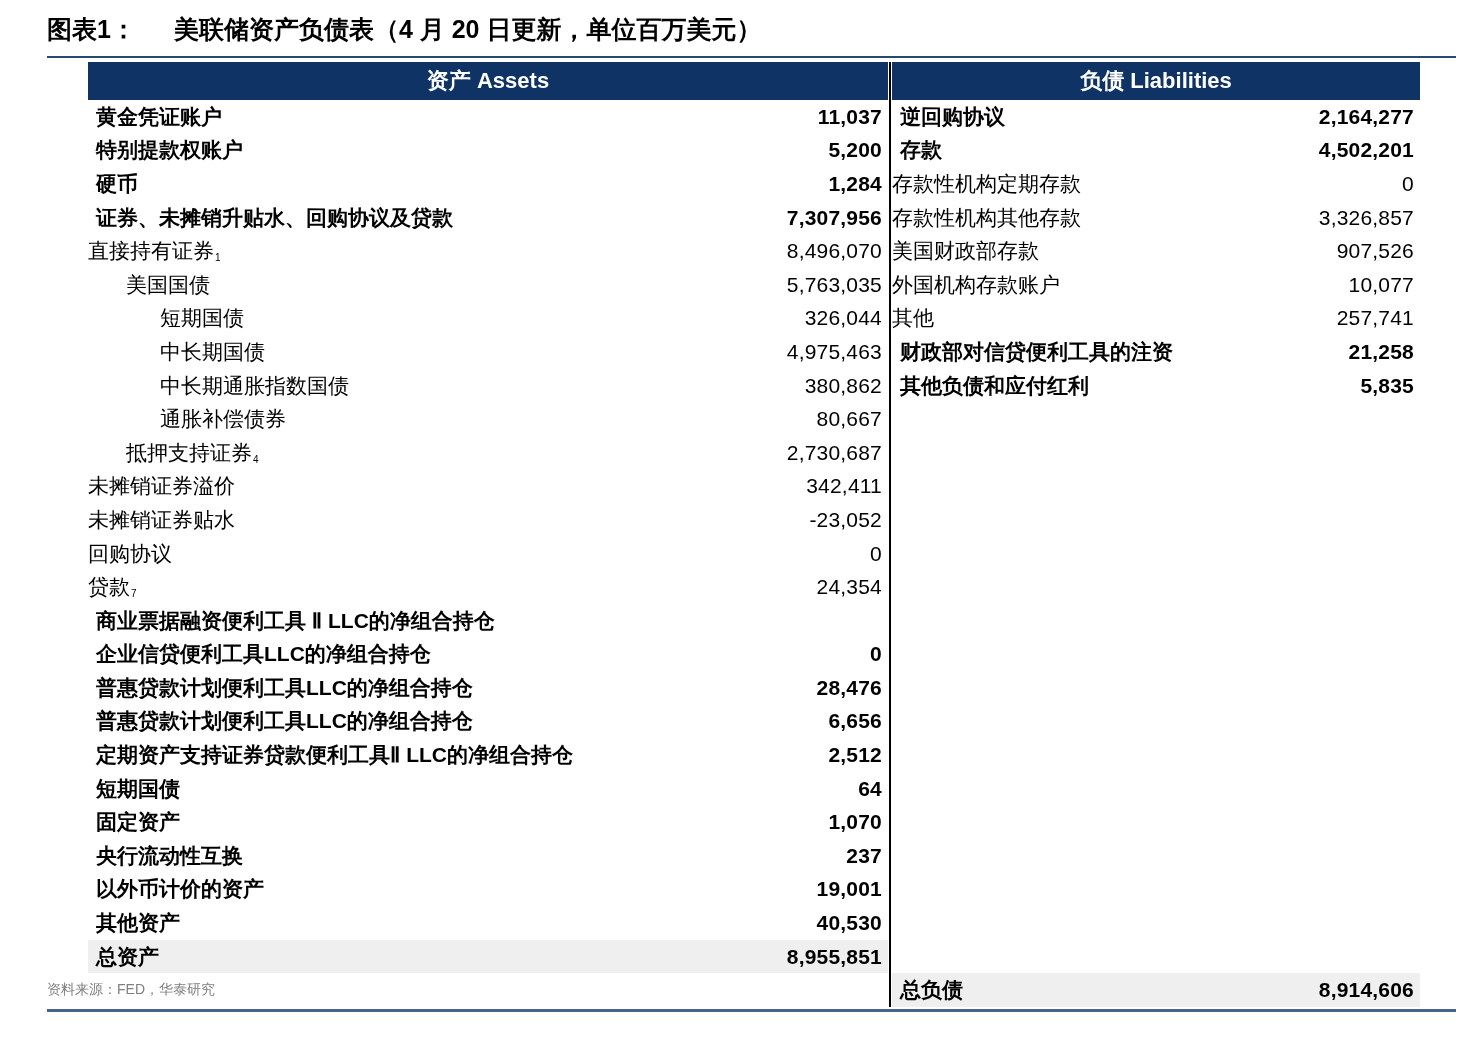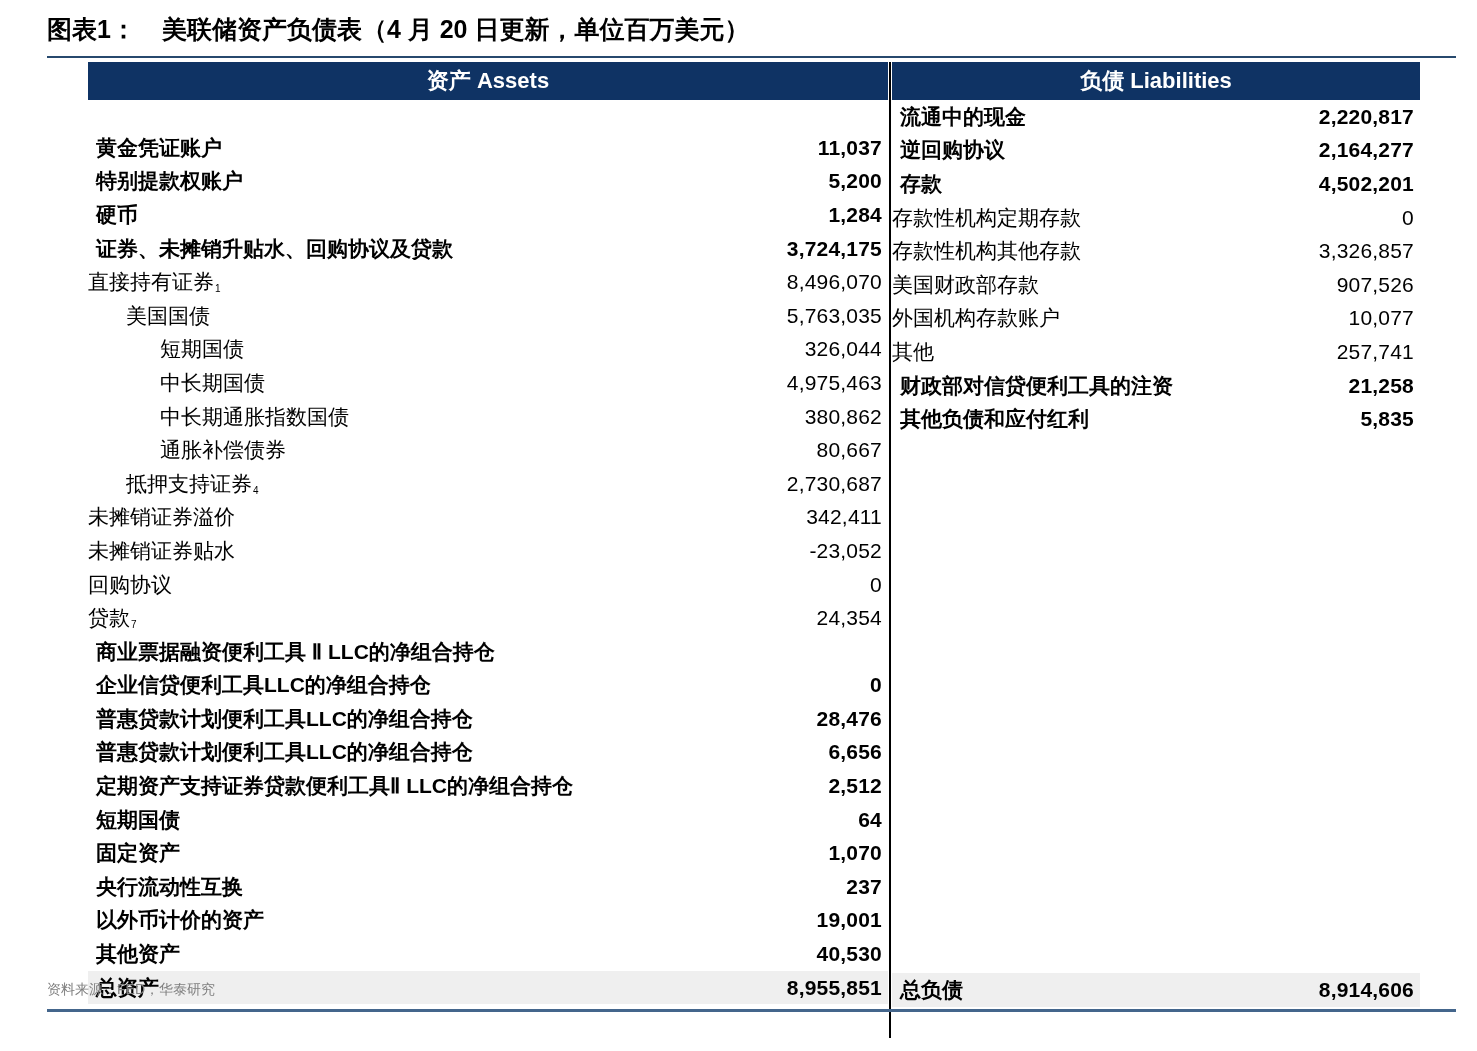--- a/index.html
+++ b/index.html
@@ -2,26 +2,26 @@
 <html><head>
 <meta charset="utf-8">
 <style>
   html,body { margin:0; padding:0; }
   body {
     width:1477px; height:1051px; position:relative;
     background:#ffffff; overflow:hidden;
     font-family:"Liberation Sans", sans-serif; color:#000;
   }
   .title-wrap { position:absolute; left:47px; top:13px; font-size:25px; font-weight:bold; white-space:nowrap; }
-  .title-tag { margin-right:26px; }
+  .title-tag { margin-right:38px; }
   .title-rule { position:absolute; left:47px; top:56px; width:1409px; height:2px; background:#27496d; }
 
   .tbl { position:absolute; left:88px; top:62px; width:1332px; display:flex; align-items:stretch; }
   .col { display:flex; flex-direction:column; }
-  .col-assets { width:800px;gap:31px; }
+  .col-assets { width:800px; }
   .col-liab   { width:528px; }
   .hdr {
     height:38px; line-height:38px; background:#0f3364; color:#ffffff;
     font-weight:bold; font-size:22px; text-align:center;
   }
   .divider { width:4px; position:relative; background:#ffffff; }
   .divider::before { content:""; position:absolute; left:1px; top:0; bottom:0; width:2px; background:#000; }
 
   .rows { display:flex; flex-direction:column; height:907px; }
   .row { height:33.6px; display:flex; align-items:center; font-size:21px; box-sizing:border-box; padding-right:6px; }
@@ -58,21 +58,21 @@
         <div class="row ind0 bold">
           <span class="lab">特别提款权账户</span>
           <span class="val">5,200</span>
         </div>
         <div class="row ind0 bold">
           <span class="lab">硬币</span>
           <span class="val">1,284</span>
         </div>
         <div class="row ind0 bold">
           <span class="lab">证券、未摊销升贴水、回购协议及贷款</span>
-          <span class="val">3,724,175</span>
+          <span class="val">7,307,956</span>
         </div>
         <div class="row ind1">
           <span class="lab">直接持有证券<span class="note">1</span></span>
           <span class="val">8,496,070</span>
         </div>
         <div class="row ind2">
           <span class="lab">美国国债</span>
           <span class="val">5,763,035</span>
         </div>
         <div class="row ind3">
@@ -155,24 +155,20 @@
           <span class="lab">总资产</span>
           <span class="val">8,955,851</span>
         </div>
       </div>
   </div>
   <div class="divider"></div>
   <div class="col col-liab">
     <div class="hdr">负债 Liabilities</div>
     <div class="rows" id="liab-rows">
         <div class="row ind0 bold">
-          <span class="lab">流通中的现金</span>
-          <span class="val">2,220,817</span>
-        </div>
-        <div class="row ind0 bold">
           <span class="lab">逆回购协议</span>
           <span class="val">2,164,277</span>
         </div>
         <div class="row ind0 bold">
           <span class="lab">存款</span>
           <span class="val">4,502,201</span>
         </div>
         <div class="row ind1">
           <span class="lab">存款性机构定期存款</span>
           <span class="val">0</span>

